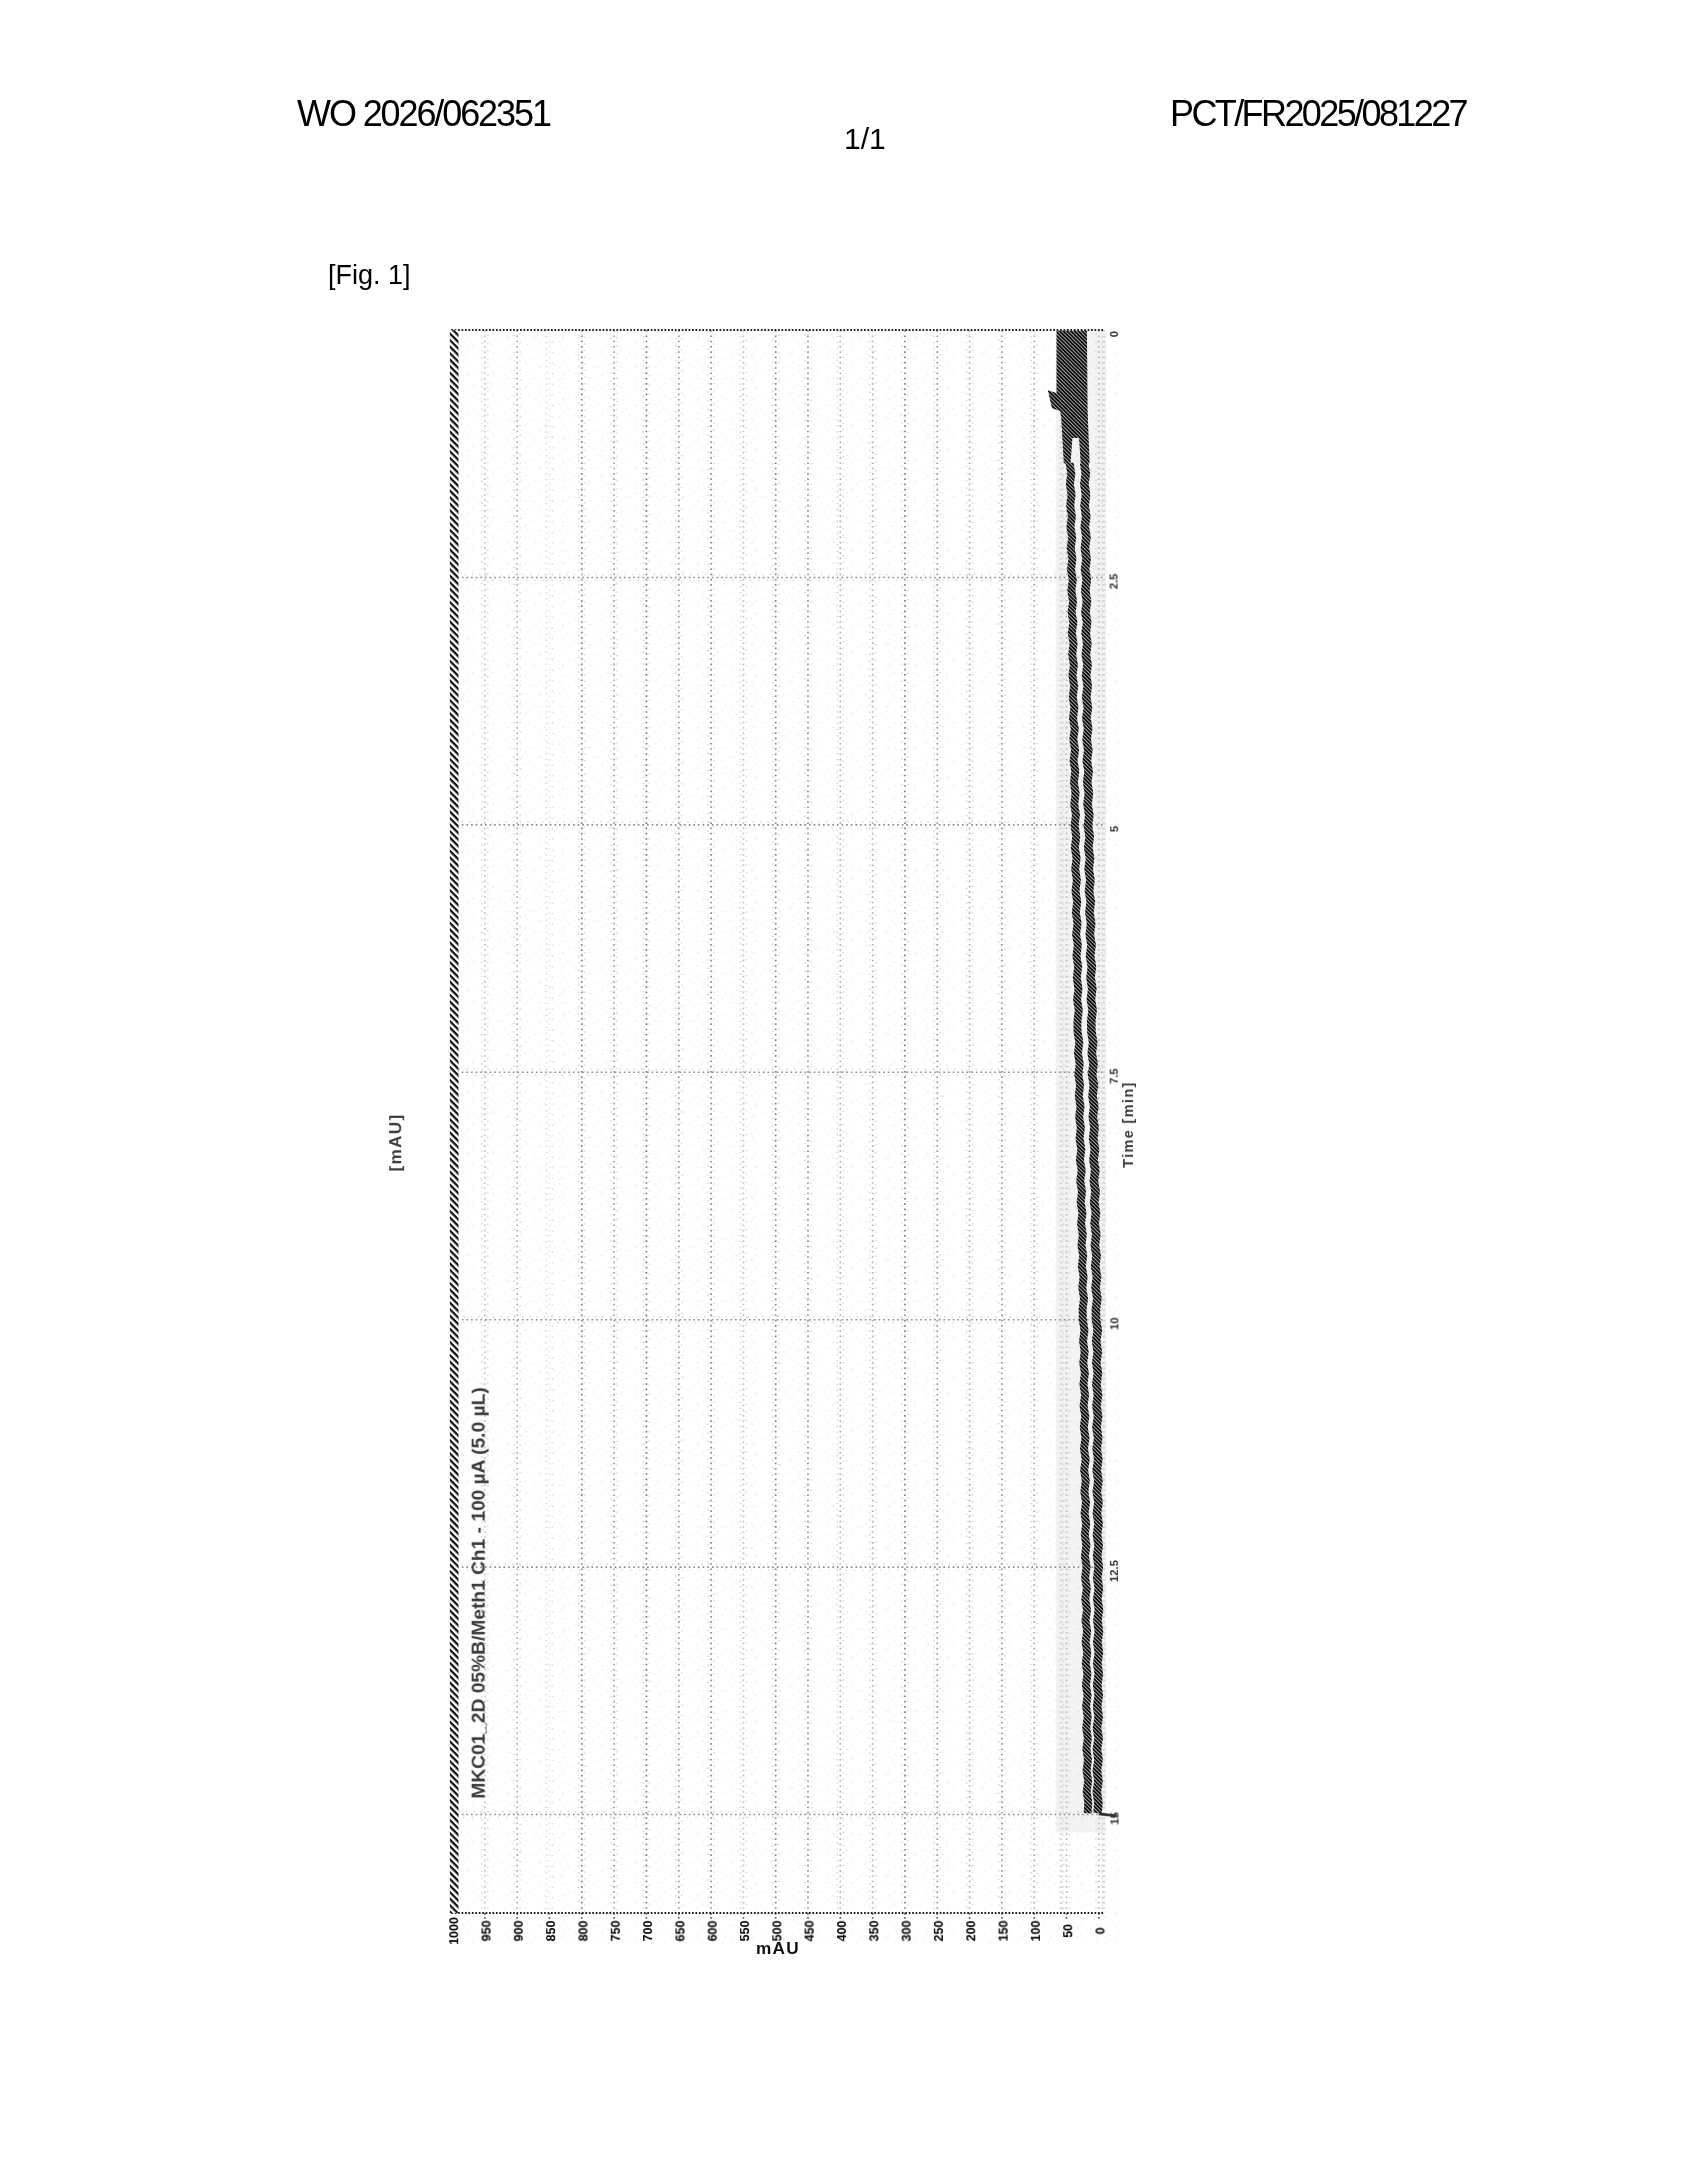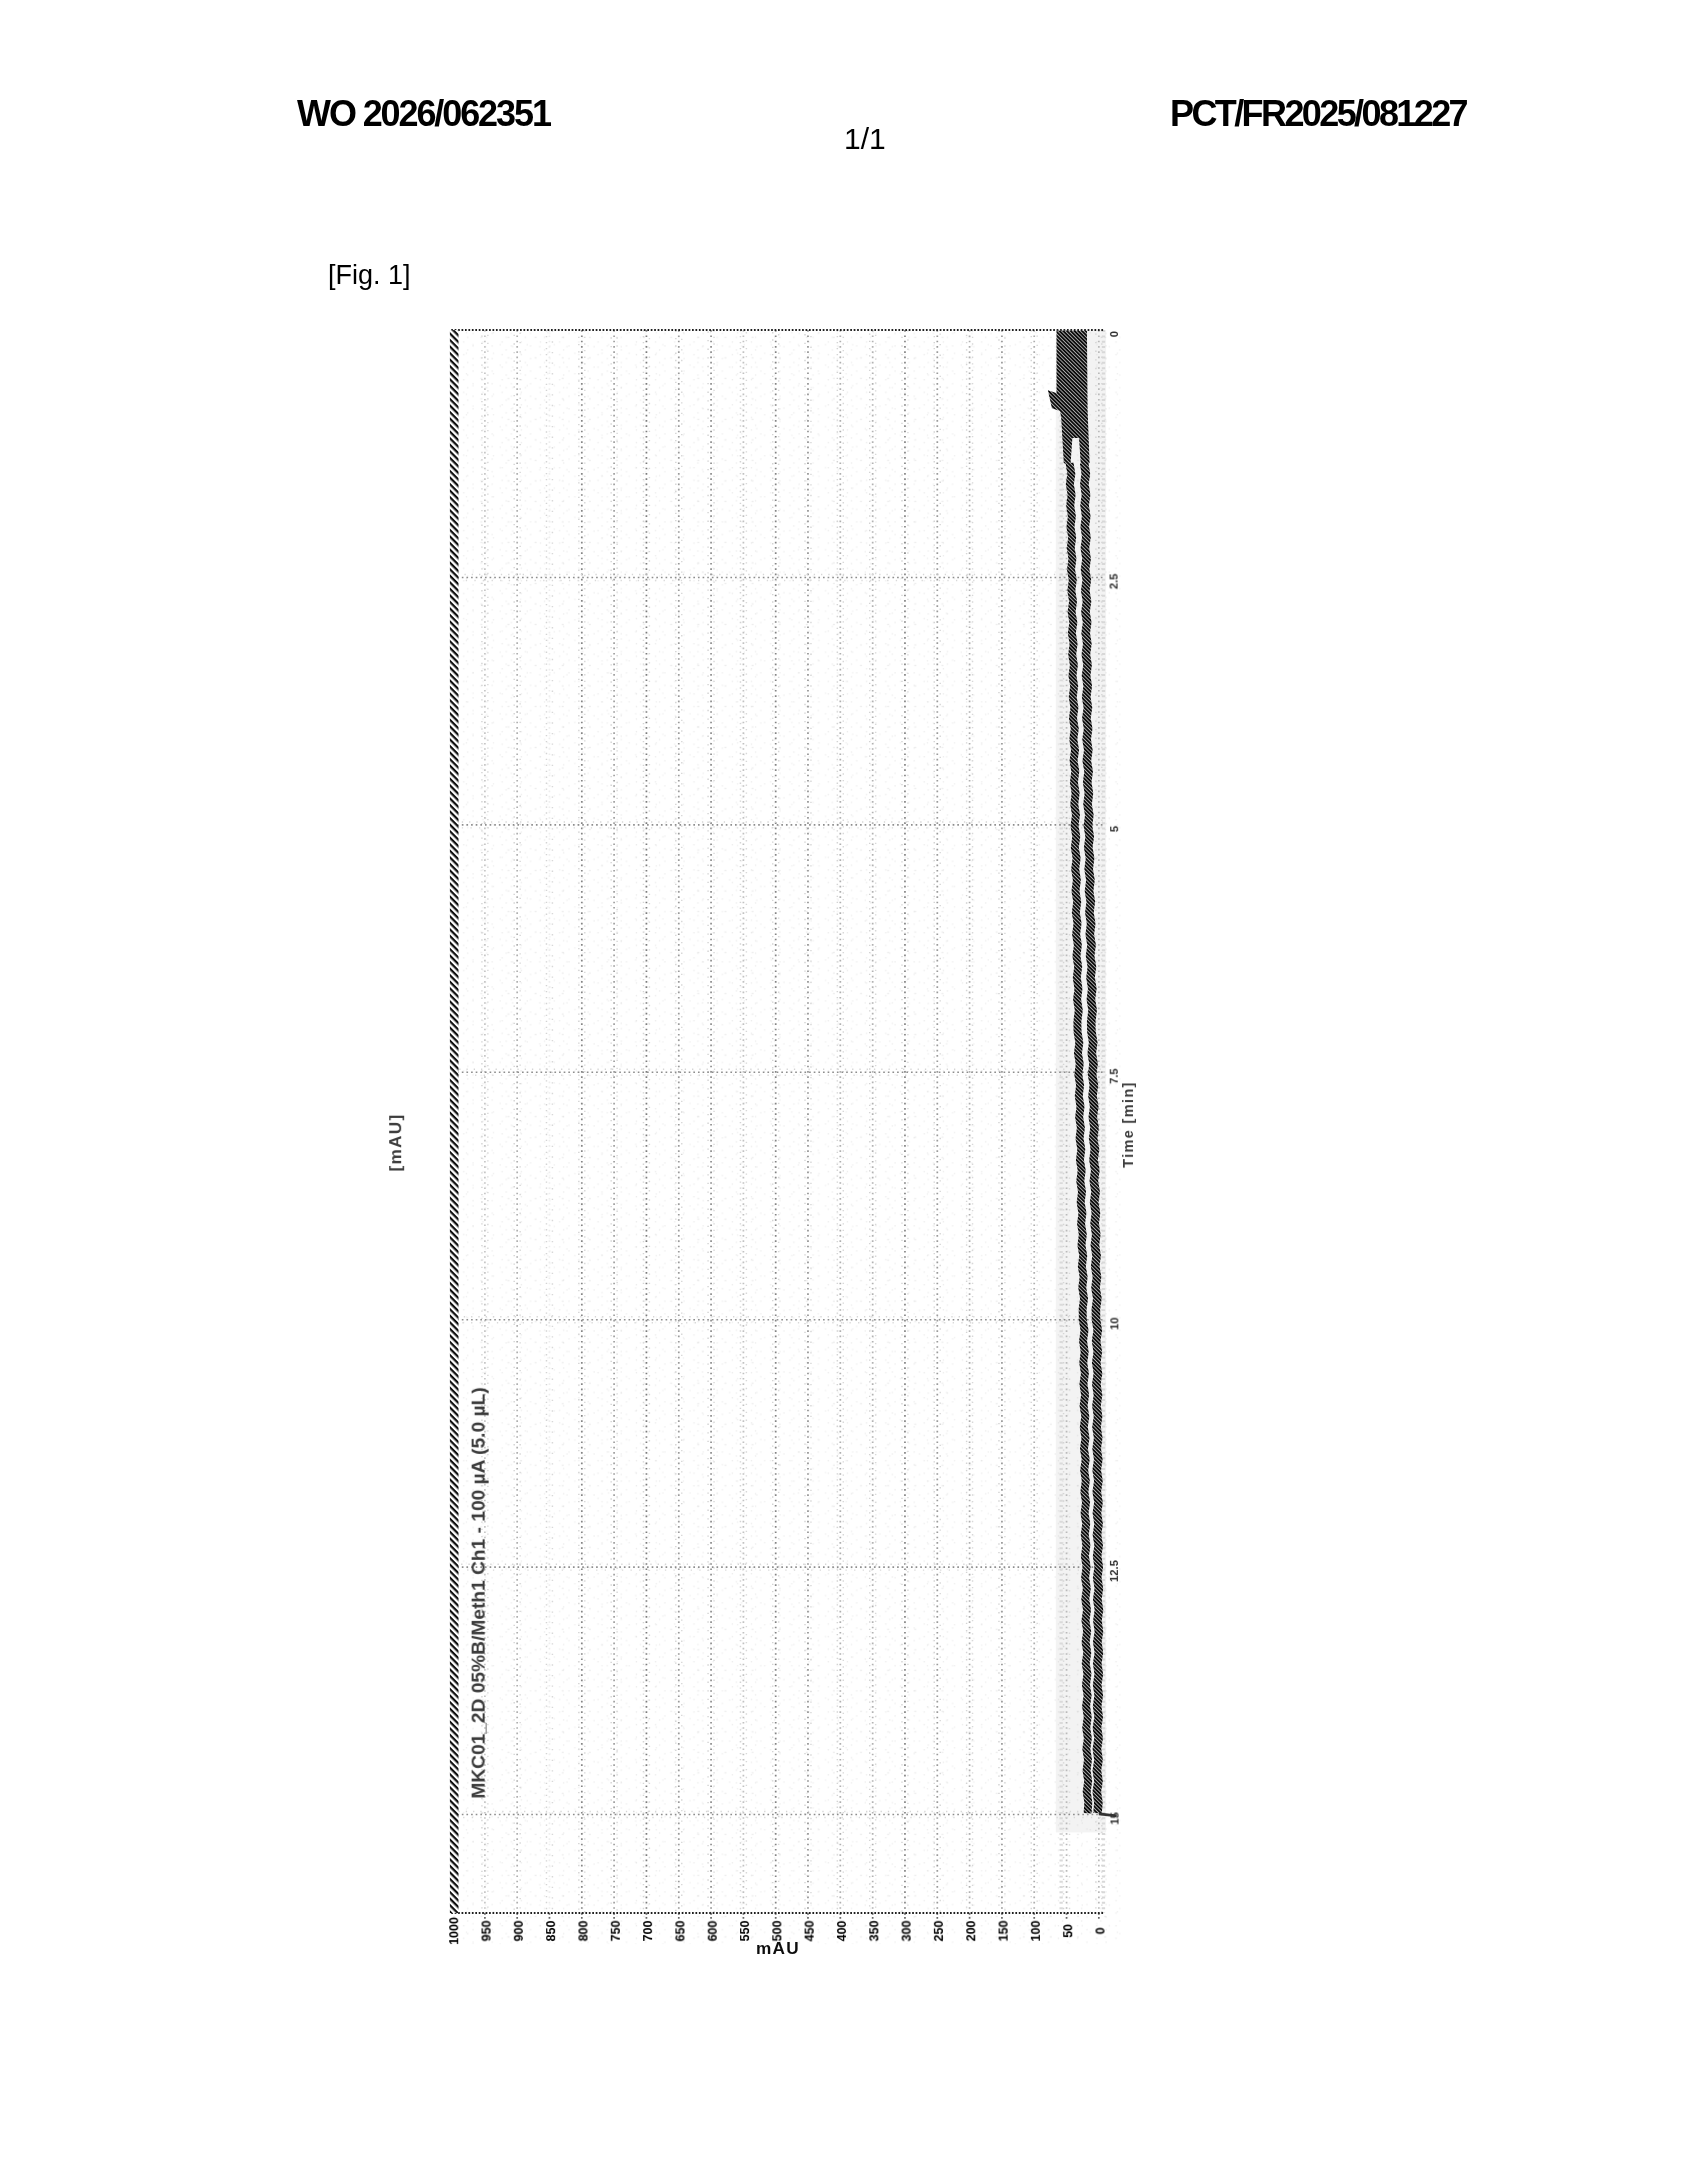--- a/index.html
+++ b/index.html
@@ -1,16 +1,16 @@
 <!DOCTYPE html>
 <html style="font-size:10.6px"><head><meta charset="utf-8">
 <style>
 html,body{margin:0;padding:0;background:#ffffff;}
 body{width:1687px;height:2183px;position:relative;font-family:"Liberation Sans", sans-serif;color:#000;}
-.hdr{position:absolute;font-weight:bold;font-size:36px;}
+.hdr{position:absolute;font-weight:normal;font-size:36px;}
 </style></head>
 <body>
 <div class="hdr" style="left:297px;top:93px;letter-spacing:-2.1px;">WO 2026/062351</div>
 <div class="hdr" style="left:1170px;top:93px;letter-spacing:-2.6px;">PCT/FR2025/081227</div>
 <div style="position:absolute;left:844px;top:122px;width:66px;text-align:left;font-size:30px;">1/1</div>
 <div style="position:absolute;left:328px;top:260px;font-size:27px;">[Fig. 1]</div>
 <svg xmlns="http://www.w3.org/2000/svg" width="1687" height="2183" viewBox="0 0 2550 3300" style="position:absolute;left:0;top:0;">
 <defs>
 <pattern id="hax" width="7" height="7" patternUnits="userSpaceOnUse" patternTransform="rotate(45)">
   <rect width="7" height="7" fill="#ffffff"></rect>

